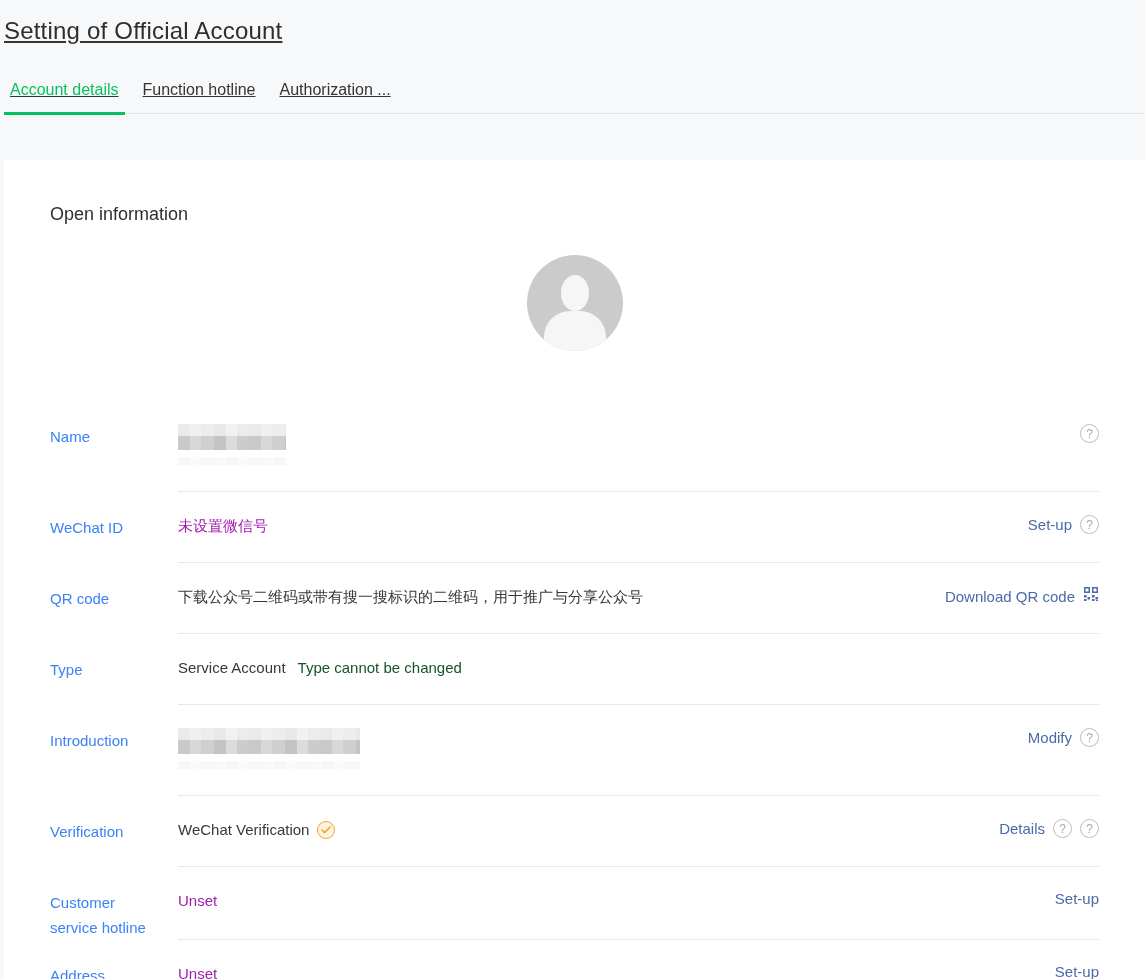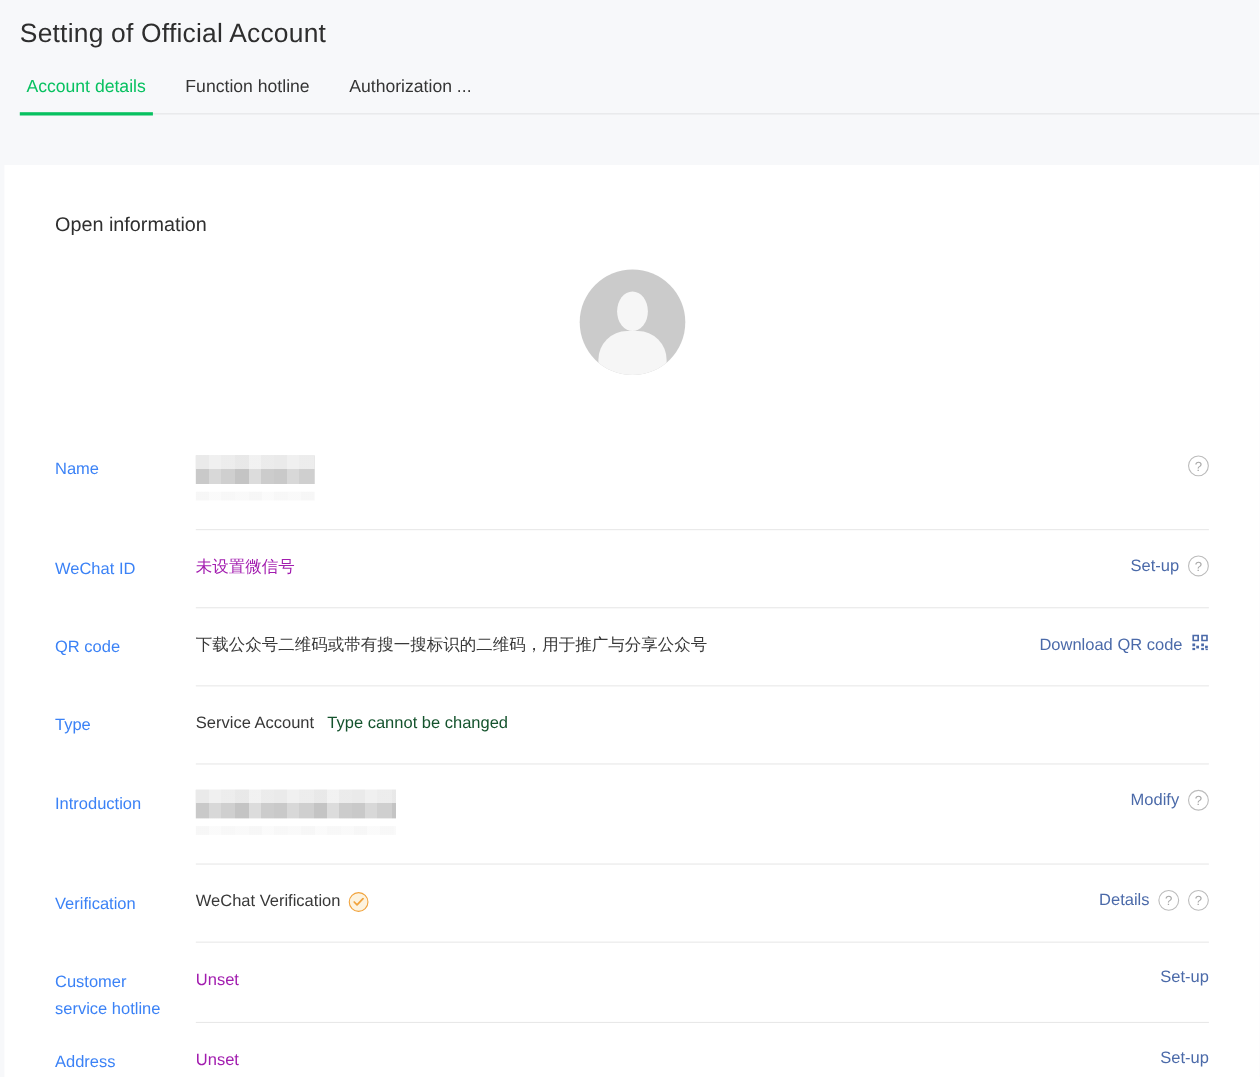--- a/index.html
+++ b/index.html
@@ -3,23 +3,23 @@
 <meta charset="utf-8">
 <style>
   * { margin:0; padding:0; box-sizing:border-box; }
   html,body { width:1145px; height:979px; overflow:hidden; }
   body {
     font-family:"Liberation Sans","DejaVu Sans",sans-serif;
     background:#f7f8fa;
     color:#353535;
   }
   
-  .header { padding:14px 0 0 18px; }
+  .header { padding:14px 0 0 4px;text-decoration:underline; }
   .page-title { font-size:24px; font-weight:400; color:#2e2e2e; line-height:33px; letter-spacing:.2px; }
-  .tabs { display:flex; gap:24px; margin-top:18px; border-bottom:1px solid #e3e4e6; padding-left:0; }
+  .tabs { display:flex; gap:12px; margin-top:28px; border-bottom:1px solid #e3e4e6; padding-left:0; }
   .tab { font-size:16px; color:#353535; padding:6px 6px 13px; border-bottom:3px solid transparent; margin-bottom:-2px; cursor:pointer; white-space:nowrap; }
   .tab.active { color:#07c160; border-bottom-color:#07c160; }
   
   .card { margin:46px 0 0 4px; background:#ffffff; min-height:820px; padding:0 46px; }
   .section-title { padding-top:44px; font-size:18px; color:#2f2f2f; font-weight:400; }
   .avatar-wrap { margin-top:30px; display:flex; justify-content:center; }
   .avatar { width:96px; height:96px; border-radius:50%; background:#cbcbcb; position:relative; overflow:hidden; }
   .avatar .head { position:absolute; left:34px; top:20px; width:28px; height:36px; border-radius:50%; background:#f6f6f6; }
   .avatar .torso { position:absolute; left:17px; top:56px; width:62px; height:46px; border-radius:26px 26px 0 0; background:#f6f6f6; }
   

